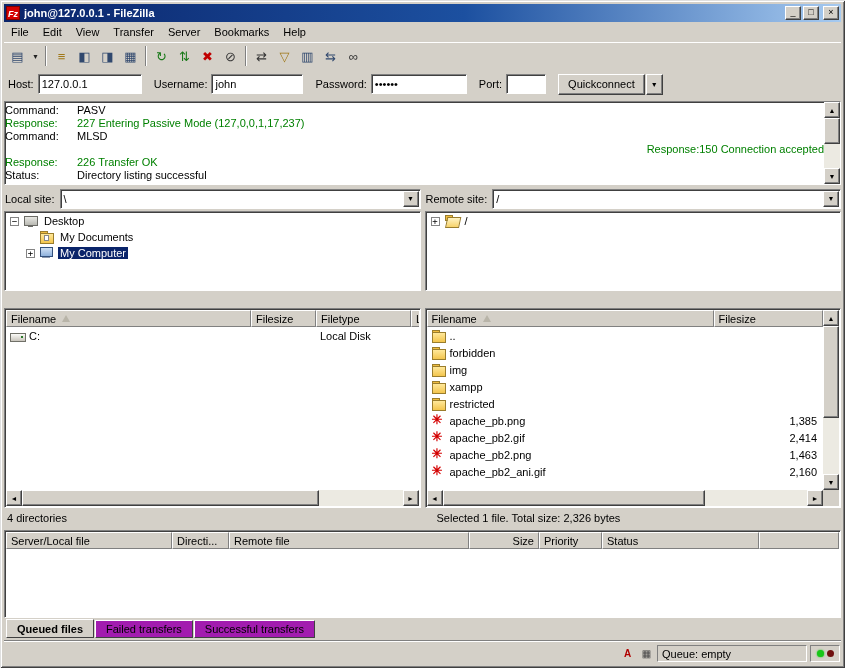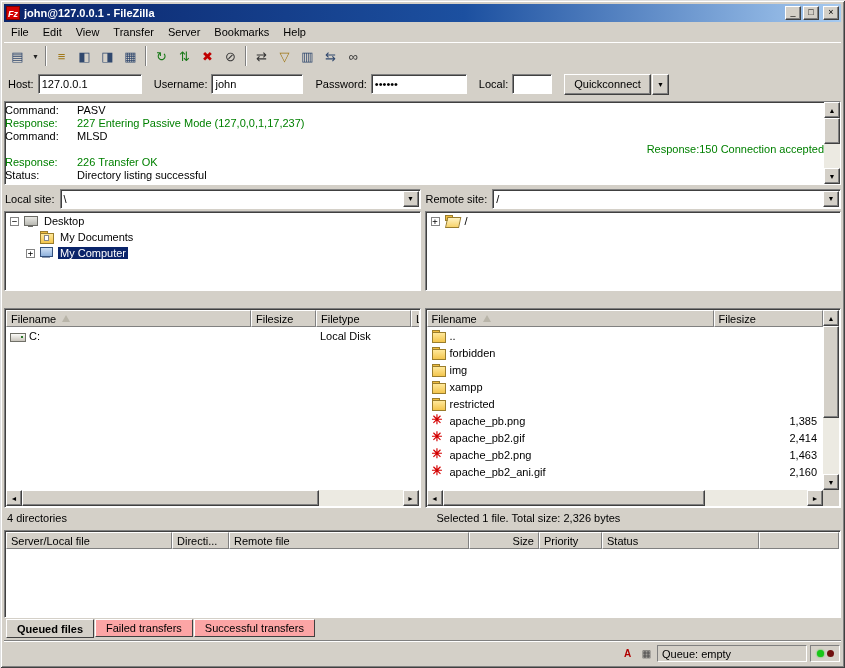--- a/index.html
+++ b/index.html
@@ -162,23 +162,23 @@
   .queue-pane { flex: 0 0 88px; margin-top: 2px; display: flex; flex-direction: column;
     border: 1px solid; border-color: #808080 #fff #fff #808080;
     box-shadow: inset 1px 1px 0 #404040; background: #fff; padding: 1px; }
   .qc-col1 { width: 166px; flex: 0 0 166px; } .qc-col2 { width: 57px; flex: 0 0 57px; }
   .qc-col3 { width: 240px; flex: 0 0 240px; } .qc-col4 { width: 70px; flex: 0 0 70px; justify-content: flex-end; }
   .qc-col5 { width: 63px; flex: 0 0 63px; } .qc-col6 { width: 157px; flex: 0 0 157px; }
   .qc-colrest { flex: 1; }
   .queue-body { flex: 1; background: #fff; }
 
   
-  .tabs-row { flex: 0 0 19px; margin-top: 1px; display: flex; align-items: flex-start; padding-left: 2px; }
+  .tabs-row { flex: 0 0 19px; margin-top: 1px; display: flex; align-items: flex-end; padding-left: 2px; }
   .tab { height: 18px; padding: 0 10px; display: flex; align-items: center; margin-right: 1px;
-    background: #fca5a5; border: 1px solid; border-color: #fff #404040 #404040 #fff; }
+    background: #a21caf; border: 1px solid; border-color: #fff #404040 #404040 #fff; }
   .tab.active { background: #d4d0c8; font-weight: bold; height: 19px; }
 
   
   .statusbar { flex: 0 0 24px; margin-top: 2px; display: flex; align-items: center;
     border-top: 1px solid #808080; box-shadow: 0 1px 0 #fff inset; padding: 2px 1px 0 1px; }
   .sb-spacer { flex: 1; }
   .sb-icon { width: 17px; height: 16px; display: flex; align-items: center; justify-content: center;
     margin-right: 2px; font-size: 10px; }
   .sb-queue { width: 150px; height: 17px; display: flex; align-items: center; padding-left: 4px;
     border: 1px solid; border-color: #808080 #fff #fff #808080; background: #d4d0c8; margin-right: 3px; }
@@ -269,21 +269,21 @@
     </div>
     <div class="qc-group">
       <span class="qc-label">Username:</span>
       <input class="qc-input" style="width: 92px;" value="john">
     </div>
     <div class="qc-group">
       <span class="qc-label">Password:</span>
       <input class="qc-input" style="width: 96px;" value="••••••">
     </div>
     <div class="qc-group">
-      <span class="qc-label">Local:</span>
+      <span class="qc-label">Port:</span>
       <input class="qc-input" style="width: 40px;" value="">
     </div>
     <div class="qc-btn raised">Quickconnect</div>
     <div class="qc-btn-dd raised">
         <span>▼</span>
       </div>
   </div>
 
   <div class="log-wrap sunken">
     <div class="log-body">

